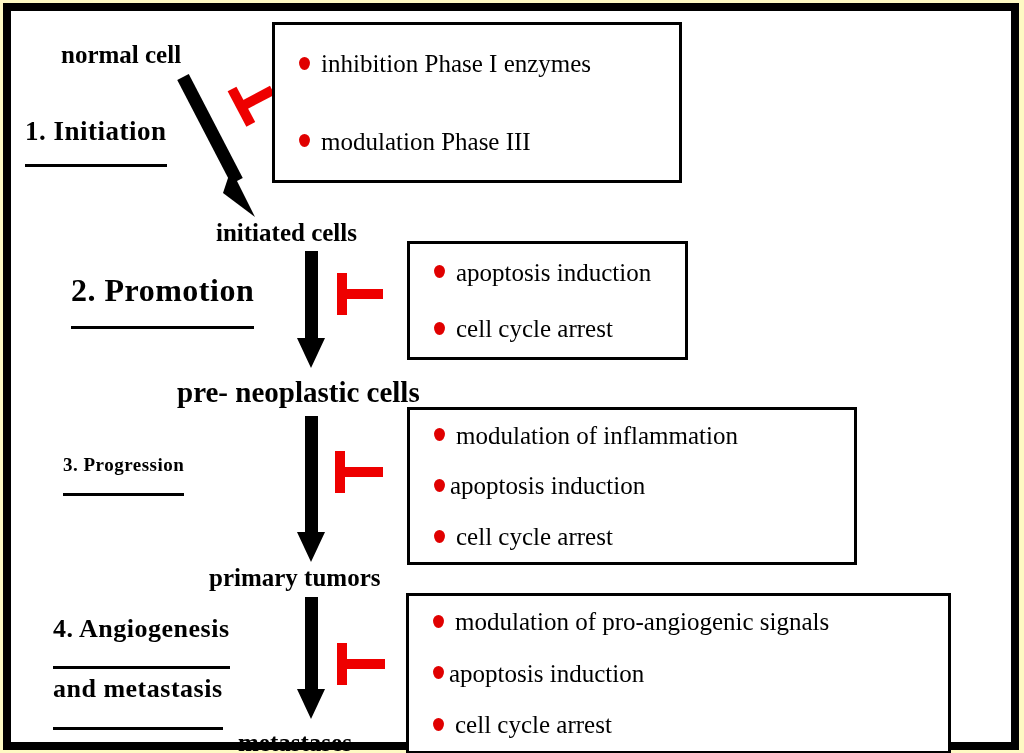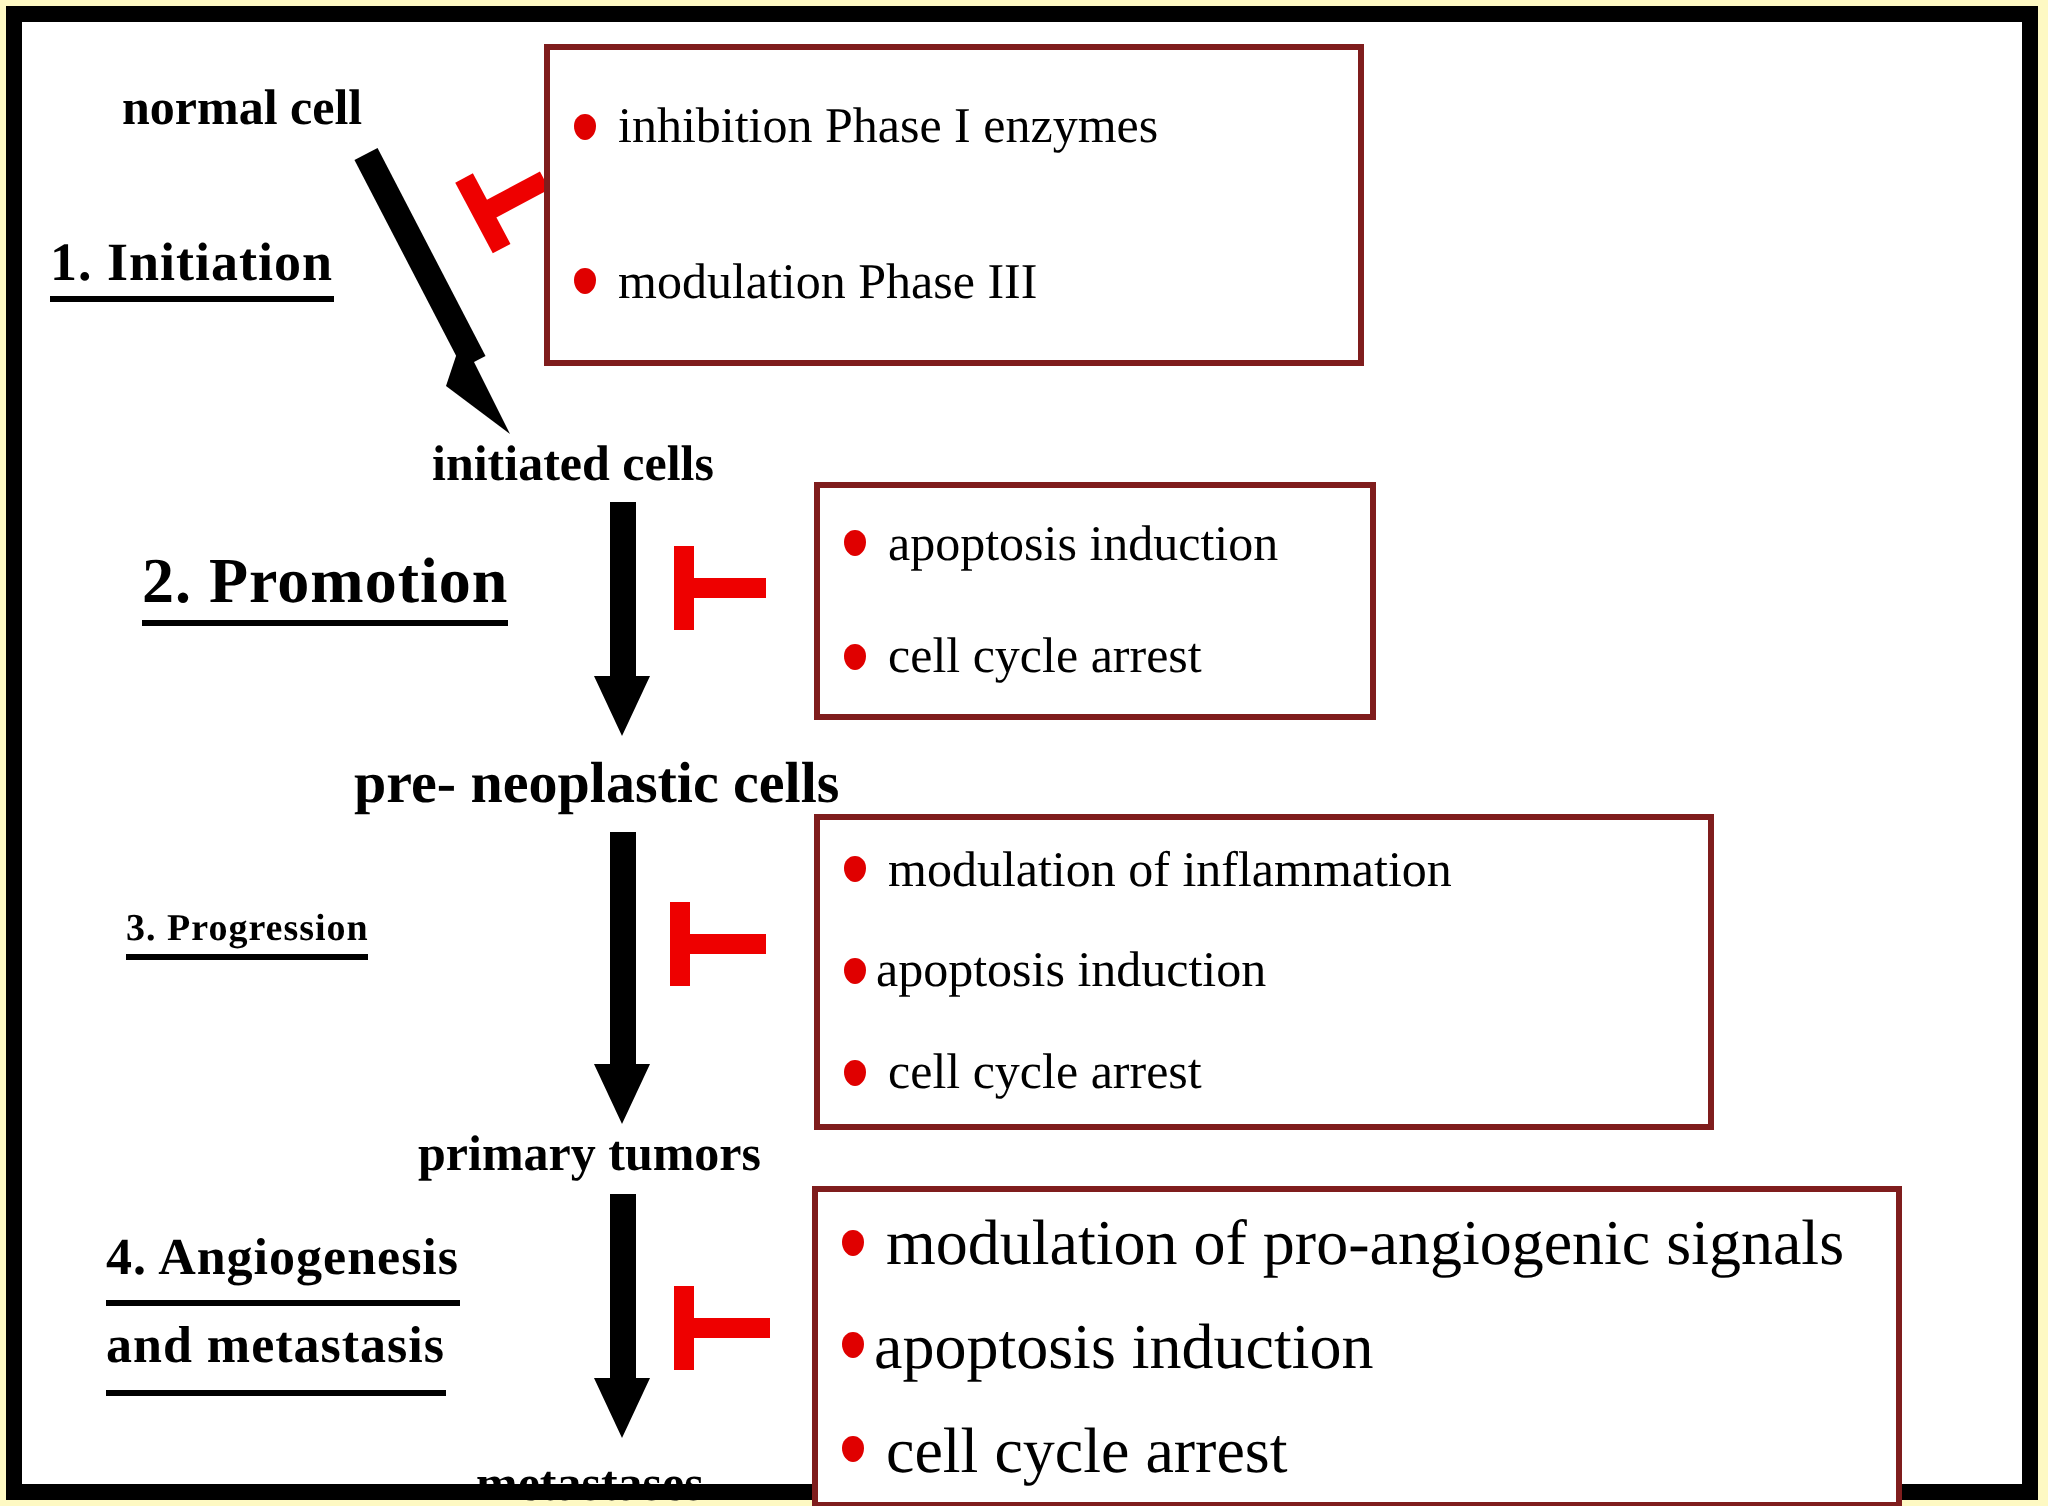--- a/index.html
+++ b/index.html
@@ -32,36 +32,37 @@
   .stage-label {
     position: absolute;
     font-weight: bold;
     color: #000000;
     white-space: nowrap;
     letter-spacing: 0.5px;
   }
   .stage-label .u {
     display: inline-block;
     border-bottom: 3px solid #000000;
-    padding-bottom: 1px;
+    padding-bottom: 17px;
   }
   
   .node-label {
     position: absolute;
     font-weight: bold;
     color: #000000;
     white-space: nowrap;
     text-align: center;
   }
   
   .effect-box {
     position: absolute;
-    border: 3px solid #7f1d1d;
+    border: 3px solid #000000;
     background: #ffffff;
     box-sizing: border-box;
+    padding-left: 12px;
   }
   .effect-box ul {
     list-style: none;
     margin: 0;
     padding: 0;
     height: 100%;
     display: flex;
     flex-direction: column;
     justify-content: space-around;
   }
@@ -240,21 +241,21 @@
       <div class="head"></div>
     </div>
 
     <div class="inhibit" style="left:326px; top:632px; width:10px; height:42px;">
       <div class="bar"></div>
       <div class="stem" style="width:42px;"></div>
     </div>
 
     <div class="node-label" style="left:227px; top:718px; font-size:25px;">metastases</div>
 
-    <div class="effect-box" style="left:395px; top:582px; width:545px; height:161px; font-size:32px;">
+    <div class="effect-box" style="left:395px; top:582px; width:545px; height:161px; font-size:25px;">
       <ul>
         <li>
           <span class="bullet"></span>
           <span>modulation of  pro-angiogenic signals</span>
         </li>
         <li style="padding-left:28px;">
           <span class="bullet"></span>
           <span>apoptosis induction</span>
         </li>
         <li>

